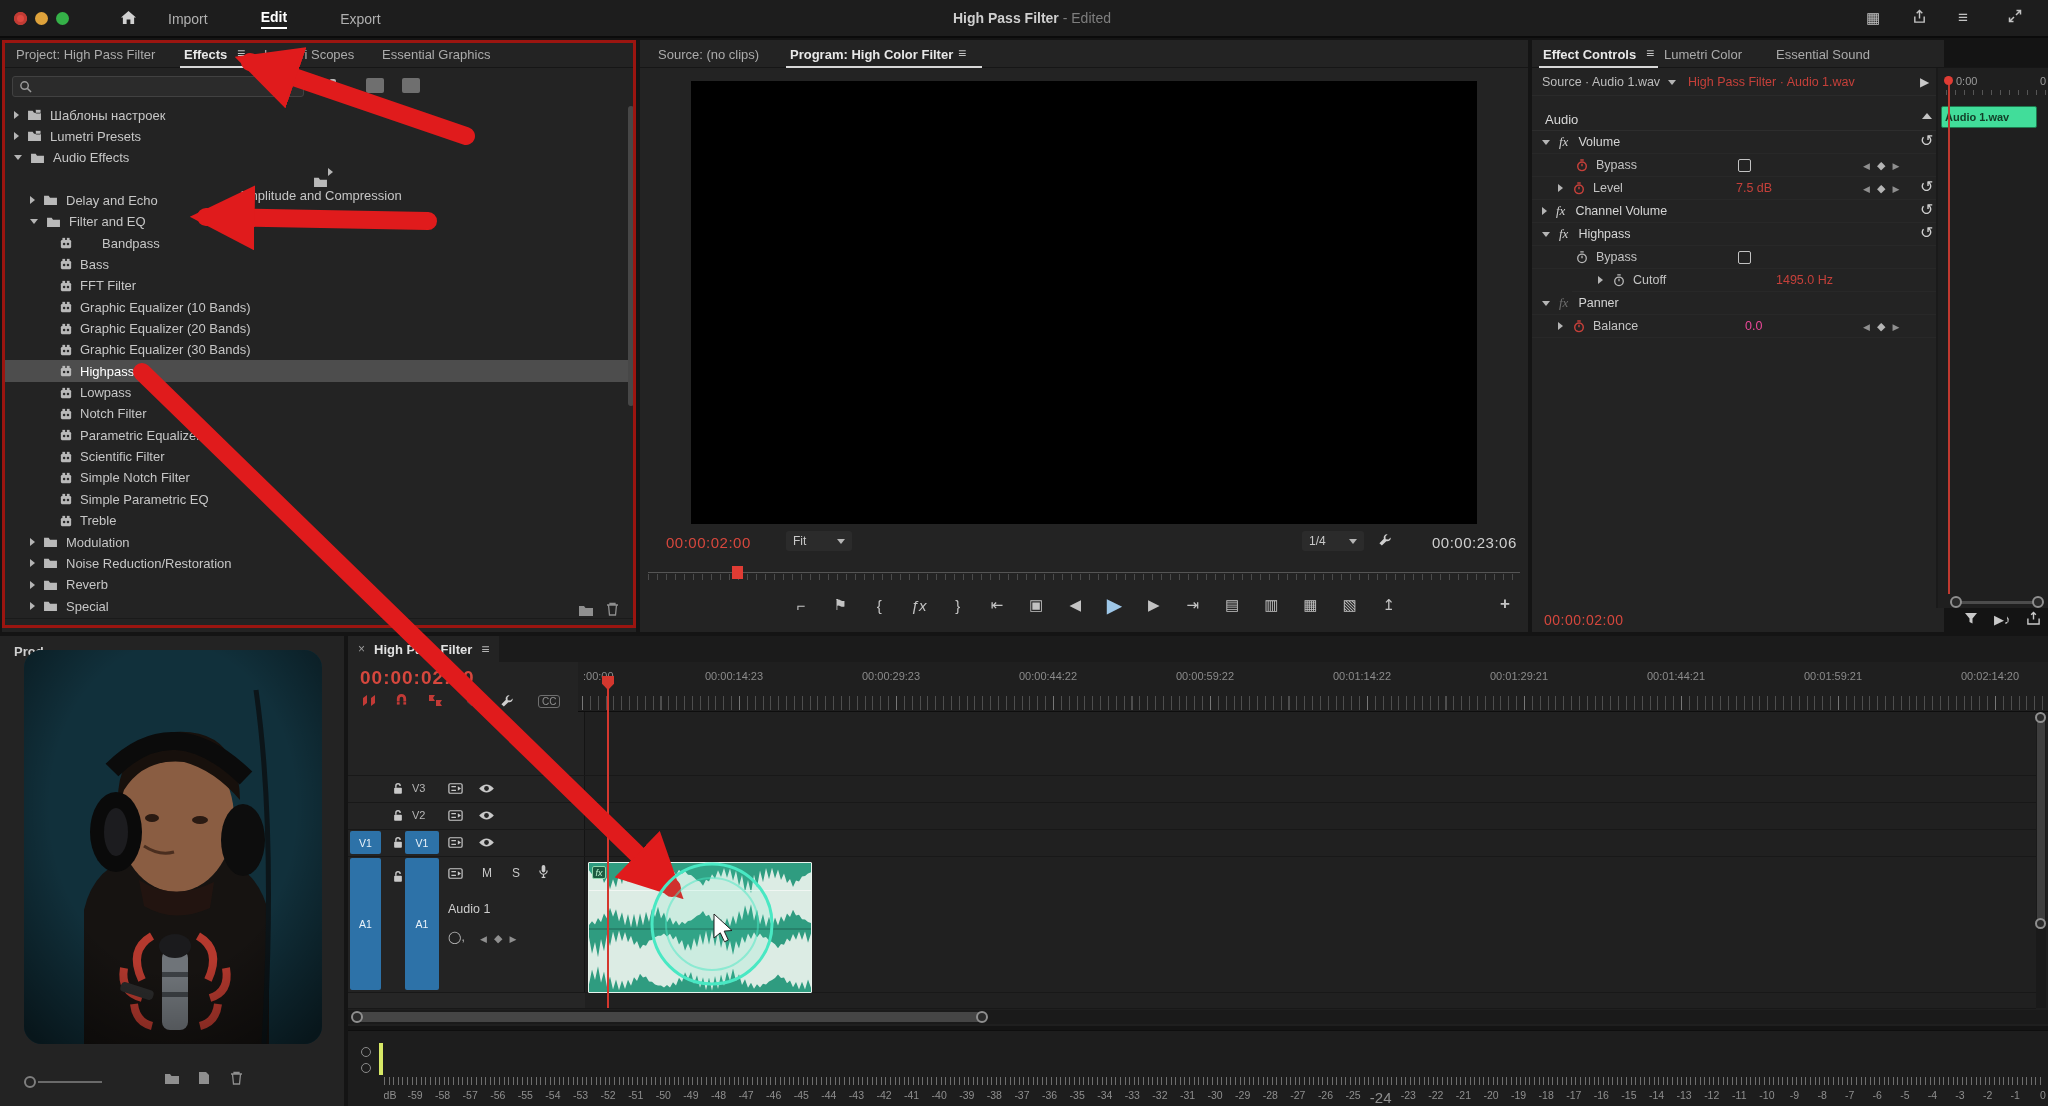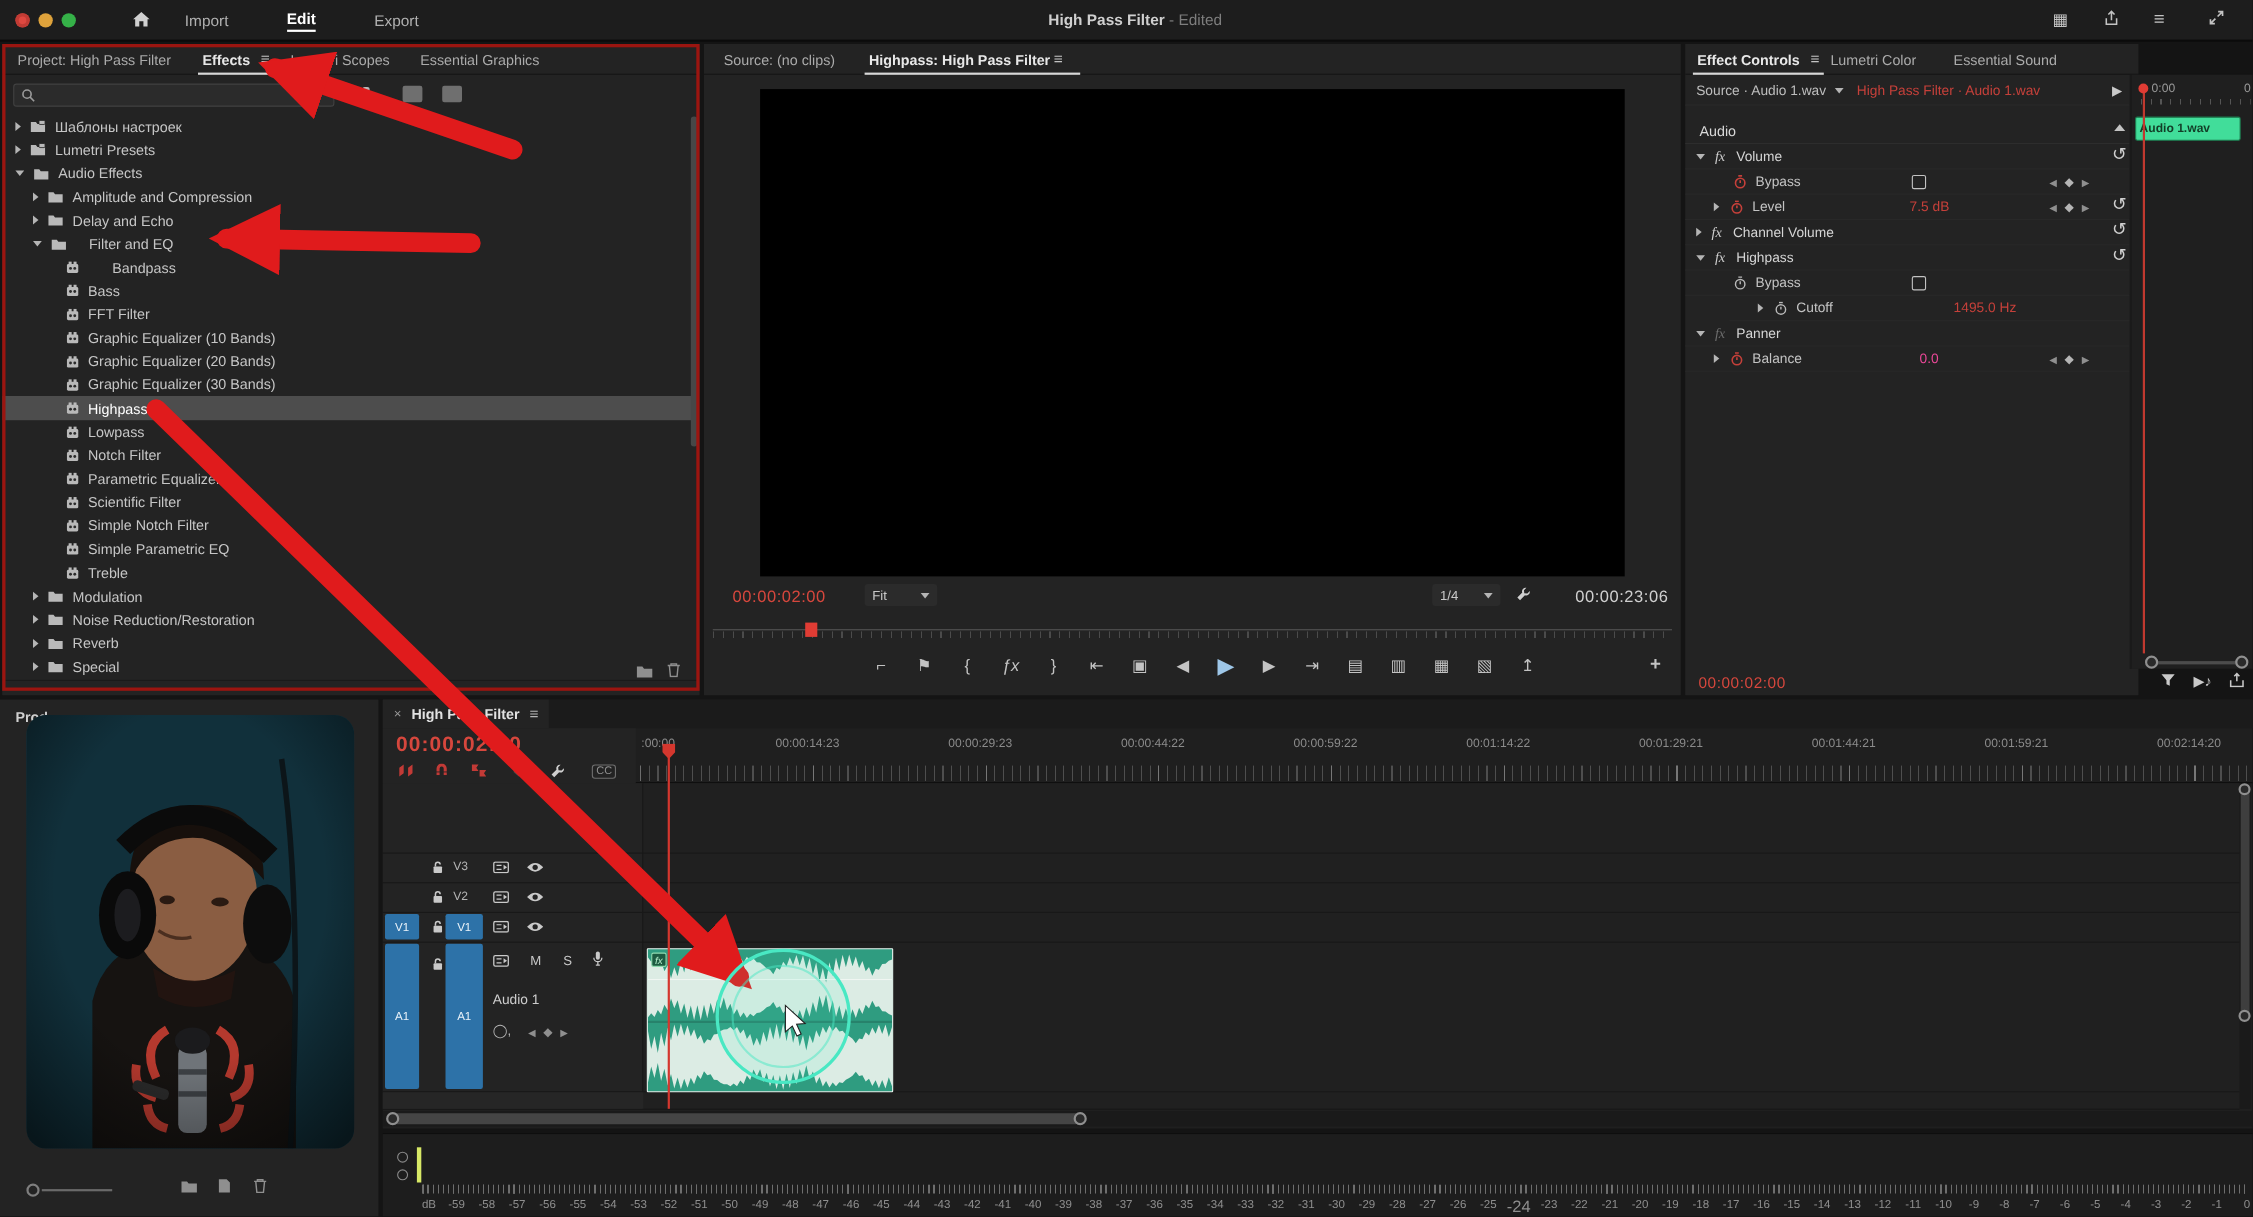--- a/index.html
+++ b/index.html
@@ -118,21 +118,21 @@
       </div>
       <div class="treerow" style="top: 42.7px;">
         <span class="chev d" style="margin-left: 12px;"></span>
         <span style="margin-left: 8px; display: inline-flex;">
           <svg width="15" height="12" viewBox="0 0 16 13">
             <path d="M1 2h5l1.5 2H15v8H1z" fill="#b9b9b9"></path>
           </svg>
         </span>
         <span style="margin-left: 8px;">Audio Effects</span>
       </div>
-      <div class="treerow" style="top: 64.05px;">
+      <div class="treerow" style="top: 64.05px; flex-direction: column;">
         <span class="chev r" style="margin-left: 28px;"></span>
         <span style="margin-left: 8px; display: inline-flex;">
           <svg width="15" height="12" viewBox="0 0 16 13">
             <path d="M1 2h5l1.5 2H15v8H1z" fill="#b9b9b9"></path>
           </svg>
         </span>
         <span style="margin-left: 8px;">Amplitude and Compression</span>
       </div>
       <div class="treerow" style="top: 85.4px;">
         <span class="chev r" style="margin-left: 28px;"></span>
@@ -143,21 +143,21 @@
         </span>
         <span style="margin-left: 8px;">Delay and Echo</span>
       </div>
       <div class="treerow" style="top: 106.75px;">
         <span class="chev d" style="margin-left: 28px;"></span>
         <span style="margin-left: 8px; display: inline-flex;">
           <svg width="15" height="12" viewBox="0 0 16 13">
             <path d="M1 2h5l1.5 2H15v8H1z" fill="#b9b9b9"></path>
           </svg>
         </span>
-        <span style="margin-left: 20px;">Filter and EQ</span>
+        <span style="margin-left: 8px;">Filter and EQ</span>
       </div>
       <div class="treerow" style="top: 128.1px; gap: 22px;">
         <span style="margin-left: 58px; display: inline-flex;">
           <svg width="12" height="12" viewBox="0 0 14 14">
             <rect x="1" y="3.5" width="12" height="9.5" rx="1.5" fill="#b9b9b9"></rect>
             <rect x="2.8" y="1" width="3.2" height="3.5" fill="#b9b9b9"></rect>
             <rect x="8" y="1" width="3.2" height="3.5" fill="#b9b9b9"></rect>
             <circle cx="4.8" cy="8.2" r="1.5" fill="#2a2a2a"></circle>
             <circle cx="9.3" cy="8.2" r="1.5" fill="#2a2a2a"></circle>
           </svg>
@@ -367,21 +367,21 @@
   <span class="abs icon-btn" style="left:604px;top:562px">
       <svg width="13" height="14" viewBox="0 0 13 14">
         <path d="M1 3h11M4 3V1.5h5V3M2.5 3l1 10h6l1-10" fill="none" stroke="#8f8f8f" stroke-width="1.3"></path>
       </svg>
     </span>
 </section>
 
 <section class="panel" style="left:640px;top:40px;width:888px;height:592px">
   <div class="abs" style="left:0;top:0;width:888px;height:28px;border-bottom:1px solid #161616">
     <span class="abs tabtxt" style="left:18px;top:7px">Source: (no clips)</span>
-    <span class="abs tabtxt active" style="left:150px;top:7px;font-weight:bold">Highpass: High Pass Filter</span>
+    <span class="abs tabtxt active" style="left:150px;top:7px;font-weight:bold">Program: High Color Filter</span>
     <span class="abs glyph" style="left:318px;top:5px;font-size:14px">≡</span>
     <span class="underline" style="left:146px;top:26px;width:196px"></span>
   </div>
   <div class="abs" style="left:51px;top:41px;width:786px;height:443px;background:#000"></div>
   <div class="abs" style="left:0;top:488px;width:888px;height:28px">
     <span class="abs red" style="left:26px;top:6px;font-size:15px;letter-spacing:0.5px">00:00:02:00</span>
     <span class="abs" style="left:146px;top:3px;width:66px;height:20px;background:#2b2b2b;border-radius:3px;font-size:12px;color:#c9c9c9;display:flex;align-items:center;justify-content:space-between;padding:0 7px">
       <span>Fit</span>
         <span class="chev d"></span>
     </span>

